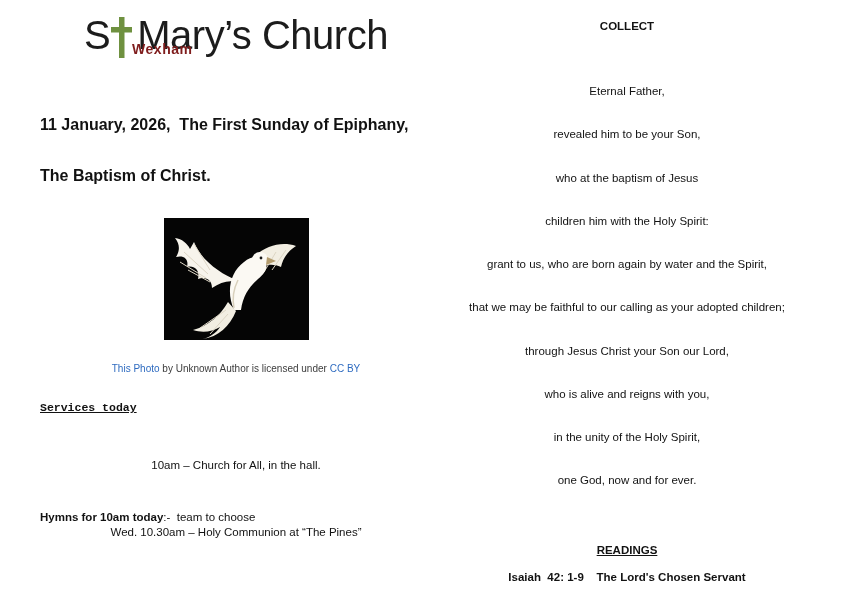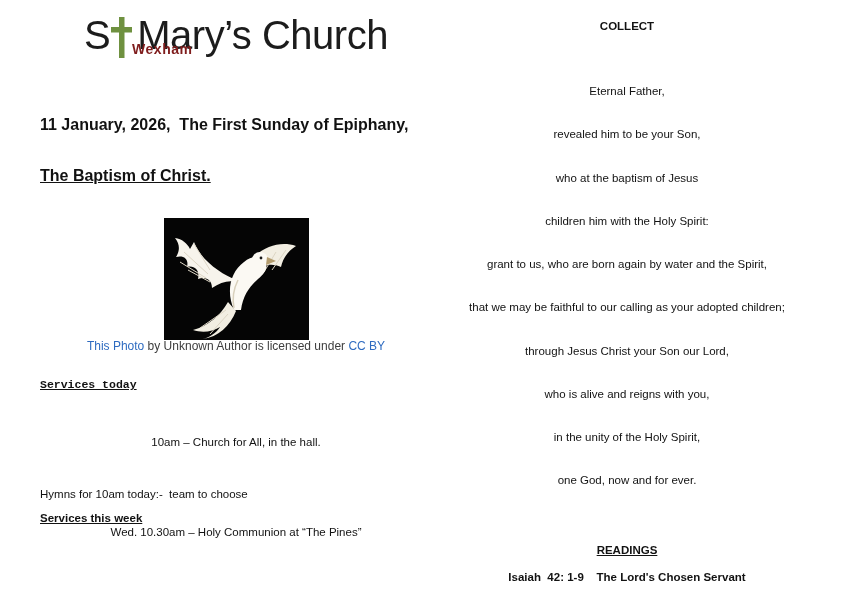--- a/index.html
+++ b/index.html
@@ -14,30 +14,30 @@
   .right-col { position:absolute; left:437px; top:0; width:380px; text-align:center; }
 
   
   .logo-wrap { margin-top:14px; text-align:center; height:55px; }
   .logo { display:inline-block; position:relative; white-space:nowrap; text-align:left; }
   .logo-line { display:inline-flex; align-items:flex-start; font-size:40px; line-height:42px; color:#1c1c1c; letter-spacing:-0.5px; }
   .cross-icon { display:inline-block; margin:3px 5px 0 1px; }
   .logo-sub { position:absolute; left:48px; top:28px; font-size:14px; line-height:14px; font-weight:bold; color:#7f1d1d; letter-spacing:0.5px; }
 
   .date-heading { margin-top:13px; text-align:left; font-weight:bold; font-size:16px; line-height:17px; white-space:pre-wrap; }
-  .u { text-decoration:underline; }
+  .u { }
 
   .dove-figure { width:145px; height:122px; margin:0 auto 0; background:#050505; }
 
-  .credit { margin-top:1px; text-align:center; font-size:12px; line-height:10px; color:#3d3d3d; white-space:pre-wrap; }
+  .credit { margin-top:24px; text-align:center; font-size:10px; line-height:10px; color:#3d3d3d; white-space:pre-wrap; }
   .link { color:#2e6bc0; cursor:pointer; }
 
   .sec-heading { font-weight:bold; font-size:11.5px; line-height:14.4px; text-decoration:underline; white-space:pre-wrap; }
   .center { text-align:center; }
-  .b { font-weight:normal;margin-top:18px; }
+  .b { font-weight:bold;margin-top:18px; }
 
   .mt-services-today { margin-top:27px;font-family:Liberation Mono, monospace; }
   .mt-lines  { margin-top:14px; }
   .mt-hymns  { margin-top:9px; }
   .mt-week   { margin-top:9px; }
   .mt-wed    { }
 
   .right-col { padding-top:19px; }
   .collect-lines { margin-top:22px; }
   .collect-lines > div { white-space:pre-wrap; }
@@ -98,21 +98,20 @@
 
     <div class="credit"><span class="link">This Photo</span><span> by Unknown Author is licensed under </span><span class="link">CC BY</span></div>
 
     <div class="sec-heading mt-services-today">Services today</div>
     <div class="txt center mt-lines">
       <div>10am – Church for All, in the hall.</div>
     </div>
 
     <div class="txt mt-hymns"><span class="b">Hymns for 10am today</span><span>:-  team to choose</span></div>
 
-    <div class="sec-heading mt-week">Services this week</div>
     <div class="txt center mt-wed">Wed. 10.30am – Holy Communion at “The Pines”</div>
 
   </div>
 
   <div class="right-col">
 
     <div class="sec-heading" style="text-decoration:none;">COLLECT</div>
 
     <div class="txt collect-lines">
       <div>Eternal Father,</div>

